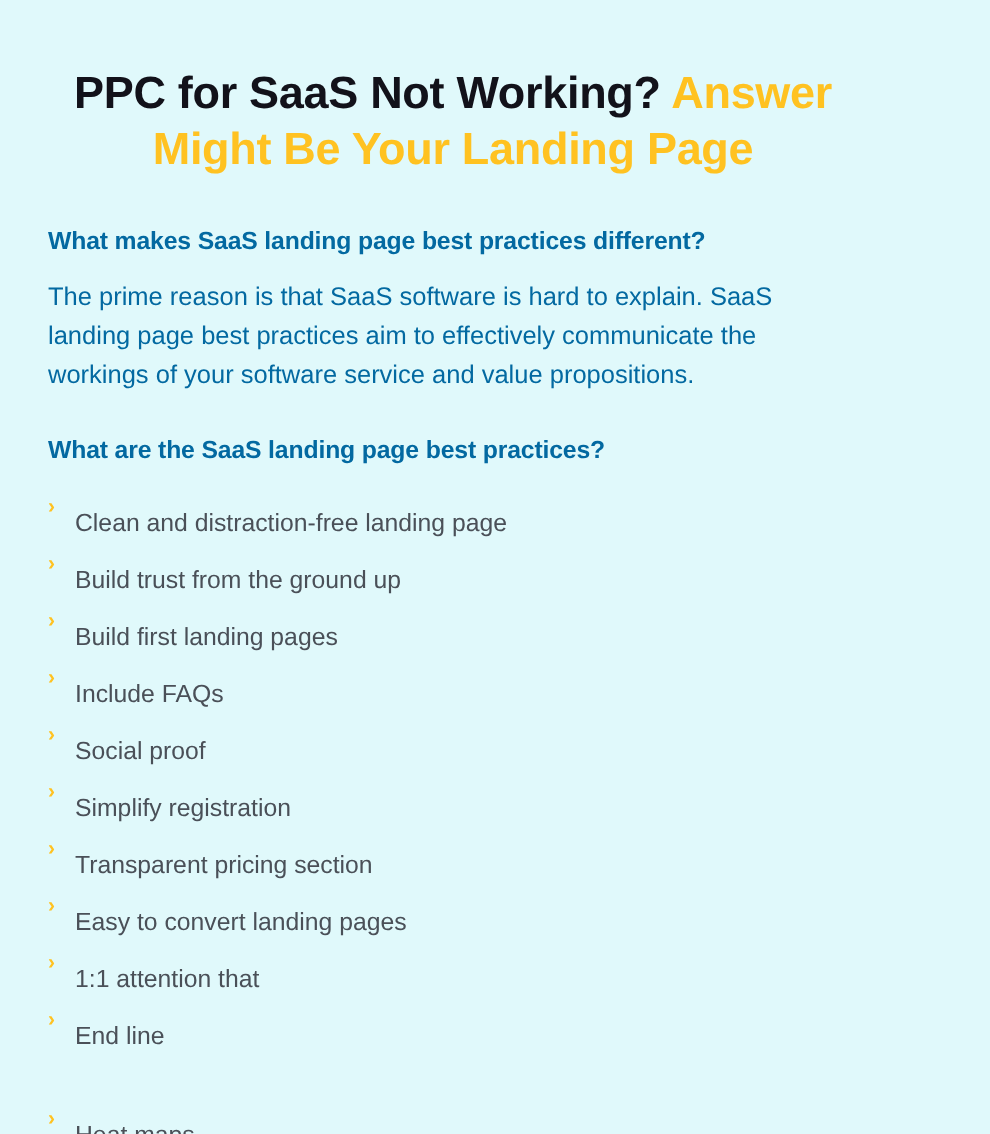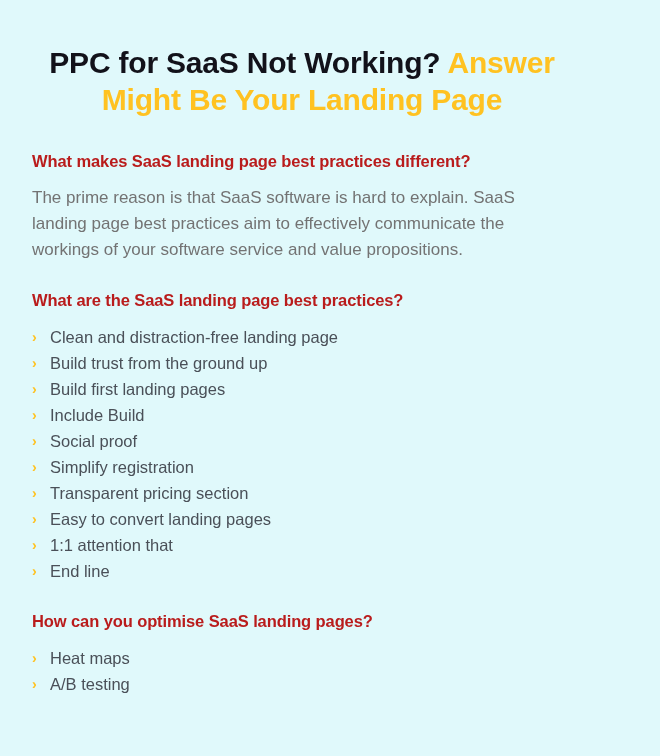--- a/index.html
+++ b/index.html
@@ -33,31 +33,31 @@
   .title .accent {
     color: #ffc221;
   }
   .content {
     padding: 0 32px;
     margin-top: 34px;
   }
   .section-heading {
     font-size: 16.5px;
     font-weight: 700;
-    color: #b91c1c;
+    color: #0369a1;
     letter-spacing: -0.1px;
     margin: 0 0 14px 0;
   }
   .section + .section {
     margin-top: 28px;
   }
   .paragraph {
     font-size: 17px;
     line-height: 26px;
-    color: #737373;
+    color: #0369a1;
     margin: 0;
     max-width: 575px;
   }
   .bullet-list {
     list-style: none;
     margin: 0;
     padding: 0;
   }
   .bullet-item {
     display: flex;
@@ -72,20 +72,21 @@
     flex: 0 0 auto;
     width: 18px;
     color: #ffc221;
     font-size: 14px;
     line-height: 26px;
     font-weight: 600;
     text-align: left;
   }
   .bullet-label {
     flex: 1 1 auto;
+    margin-top: 12px;
   }
   .section-gap-top {
     margin-top: 30px;
   }
 </style>
 </head>
 <body>
 
 <div class="page">
 
@@ -111,21 +112,21 @@
         <li class="bullet-item">
           <span class="bullet-icon">›</span>
           <span class="bullet-label">Build trust from the ground up</span>
         </li>
         <li class="bullet-item">
           <span class="bullet-icon">›</span>
           <span class="bullet-label">Build first landing pages</span>
         </li>
         <li class="bullet-item">
           <span class="bullet-icon">›</span>
-          <span class="bullet-label">Include Build</span>
+          <span class="bullet-label">Include FAQs</span>
         </li>
         <li class="bullet-item">
           <span class="bullet-icon">›</span>
           <span class="bullet-label">Social proof</span>
         </li>
         <li class="bullet-item">
           <span class="bullet-icon">›</span>
           <span class="bullet-label">Simplify registration</span>
         </li>
         <li class="bullet-item">
@@ -141,21 +142,20 @@
           <span class="bullet-label">1:1 attention that</span>
         </li>
         <li class="bullet-item">
           <span class="bullet-icon">›</span>
           <span class="bullet-label">End line</span>
         </li>
       </ul>
     </div>
 
     <div class="section section-gap-top">
-      <h2 class="section-heading">How can you optimise SaaS landing pages?</h2>
       <ul class="bullet-list">
         <li class="bullet-item">
           <span class="bullet-icon">›</span>
           <span class="bullet-label">Heat maps</span>
         </li>
         <li class="bullet-item">
           <span class="bullet-icon">›</span>
           <span class="bullet-label">A/B testing</span>
         </li>
       </ul>

